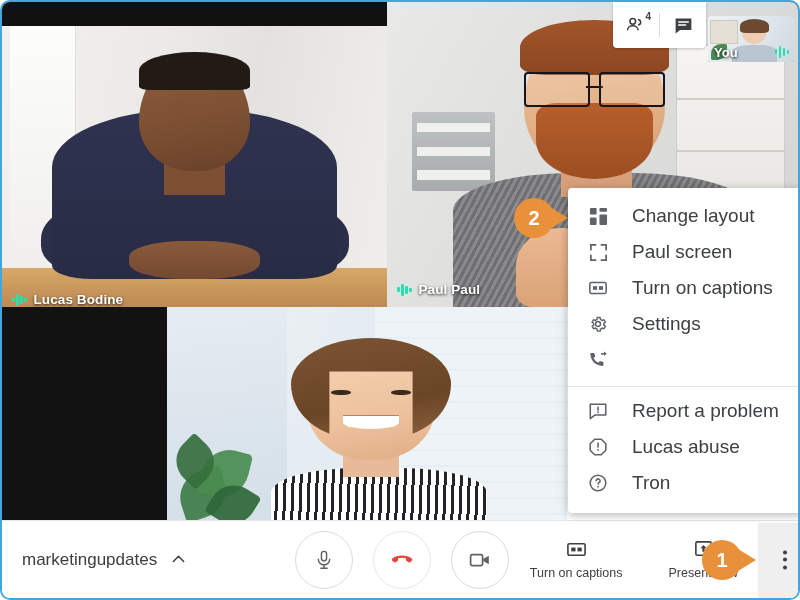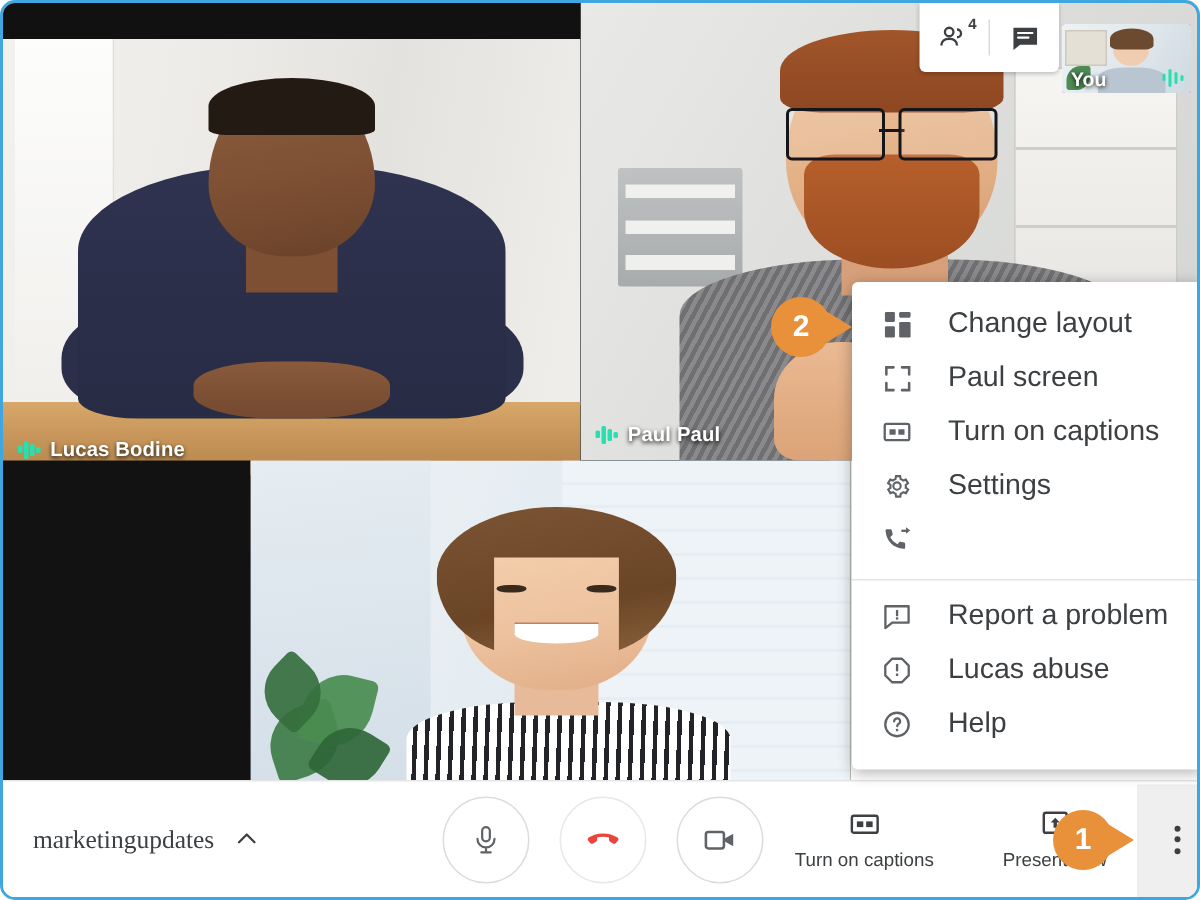--- a/index.html
+++ b/index.html
@@ -138,21 +138,21 @@
     border-radius:4px 0 0 4px;box-shadow:0 2px 10px rgba(0,0,0,.30);z-index:40;padding:10px 0 12px 0;}
   .mi{display:flex;align-items:center;height:36px;padding:0 0 0 18px;cursor:pointer;}
   .mi .mi-ic{width:24px;height:24px;display:flex;align-items:center;justify-content:center;margin-right:22px;flex:none;}
   .mi .mi-tx{font-size:19px;color:#3c4043;}
   .mdiv{height:1px;background:#e4e4e4;margin:8px 0 6px 0;}
 
   
   .bottombar{position:absolute;left:0;bottom:0;width:800px;height:77px;background:#fff;
     border-top:1px solid #e6e6e6;z-index:30;}
   .bb-hi{position:absolute;right:0;top:2px;width:44px;height:75px;background:#efefef;}
-  .meetname{position:absolute;left:20px;top:0;height:77px;display:flex;align-items:center;gap:12px;font-family:Liberation Serif, serif;}
+  .meetname{position:absolute;left:20px;top:0;height:77px;display:flex;align-items:center;gap:12px;}
   .meetname .mn-tx{font-size:17px;color:#3c4043;}
   .centerctl{position:absolute;left:0;top:0;width:800px;height:77px;display:flex;align-items:center;justify-content:center;gap:20px;pointer-events:none;}
   .rbtn{width:56px;height:56px;border-radius:50%;border:1px solid #dadce0;background:#fff;
     display:flex;align-items:center;justify-content:center;pointer-events:auto;cursor:pointer;}
   .rbtn.hang{border-color:#e8e8e8;}
   .rightctl{position:absolute;right:44px;top:0;height:77px;display:flex;align-items:center;gap:46px;padding-right:20px;}
   .ract{display:flex;flex-direction:column;align-items:center;gap:6px;cursor:pointer;}
   .ract .r-tx{font-size:12.5px;color:#3c4043;white-space:nowrap;}
   .kebab{position:absolute;right:15px;top:50%;transform:translateY(-50%);
     display:flex;flex-direction:column;gap:3.5px;align-items:center;cursor:pointer;z-index:5;}
@@ -372,21 +372,21 @@
     </div>
 
     <div class="mi">
       <span class="mi-ic">
         <svg width="20" height="20" viewBox="0 0 22 22">
           <circle cx="11" cy="11" r="8.6" fill="none" stroke="#5f6368" stroke-width="1.7"></circle>
           <path d="M8.9 8.6a2.2 2.2 0 114.2 1c-.6.9-1.9 1.1-1.9 2.6" fill="none" stroke="#5f6368" stroke-width="1.7" stroke-linecap="round"></path>
           <rect x="10.2" y="14.2" width="1.7" height="1.7" fill="#5f6368"></rect>
         </svg>
       </span>
-      <span class="mi-tx">Help</span>
+      <span class="mi-tx">Tron</span>
     </div>
   </div>
 
   <div class="bottombar">
     <div class="bb-hi"></div>
 
     <div class="meetname">
       <span class="mn-tx">marketingupdates</span>
       <svg width="19" height="19" viewBox="0 0 24 24">
         <path d="M5.5 14.5L12 8l6.5 6.5" fill="none" stroke="#3c4043" stroke-width="1.9" stroke-linecap="round" stroke-linejoin="round"></path>

